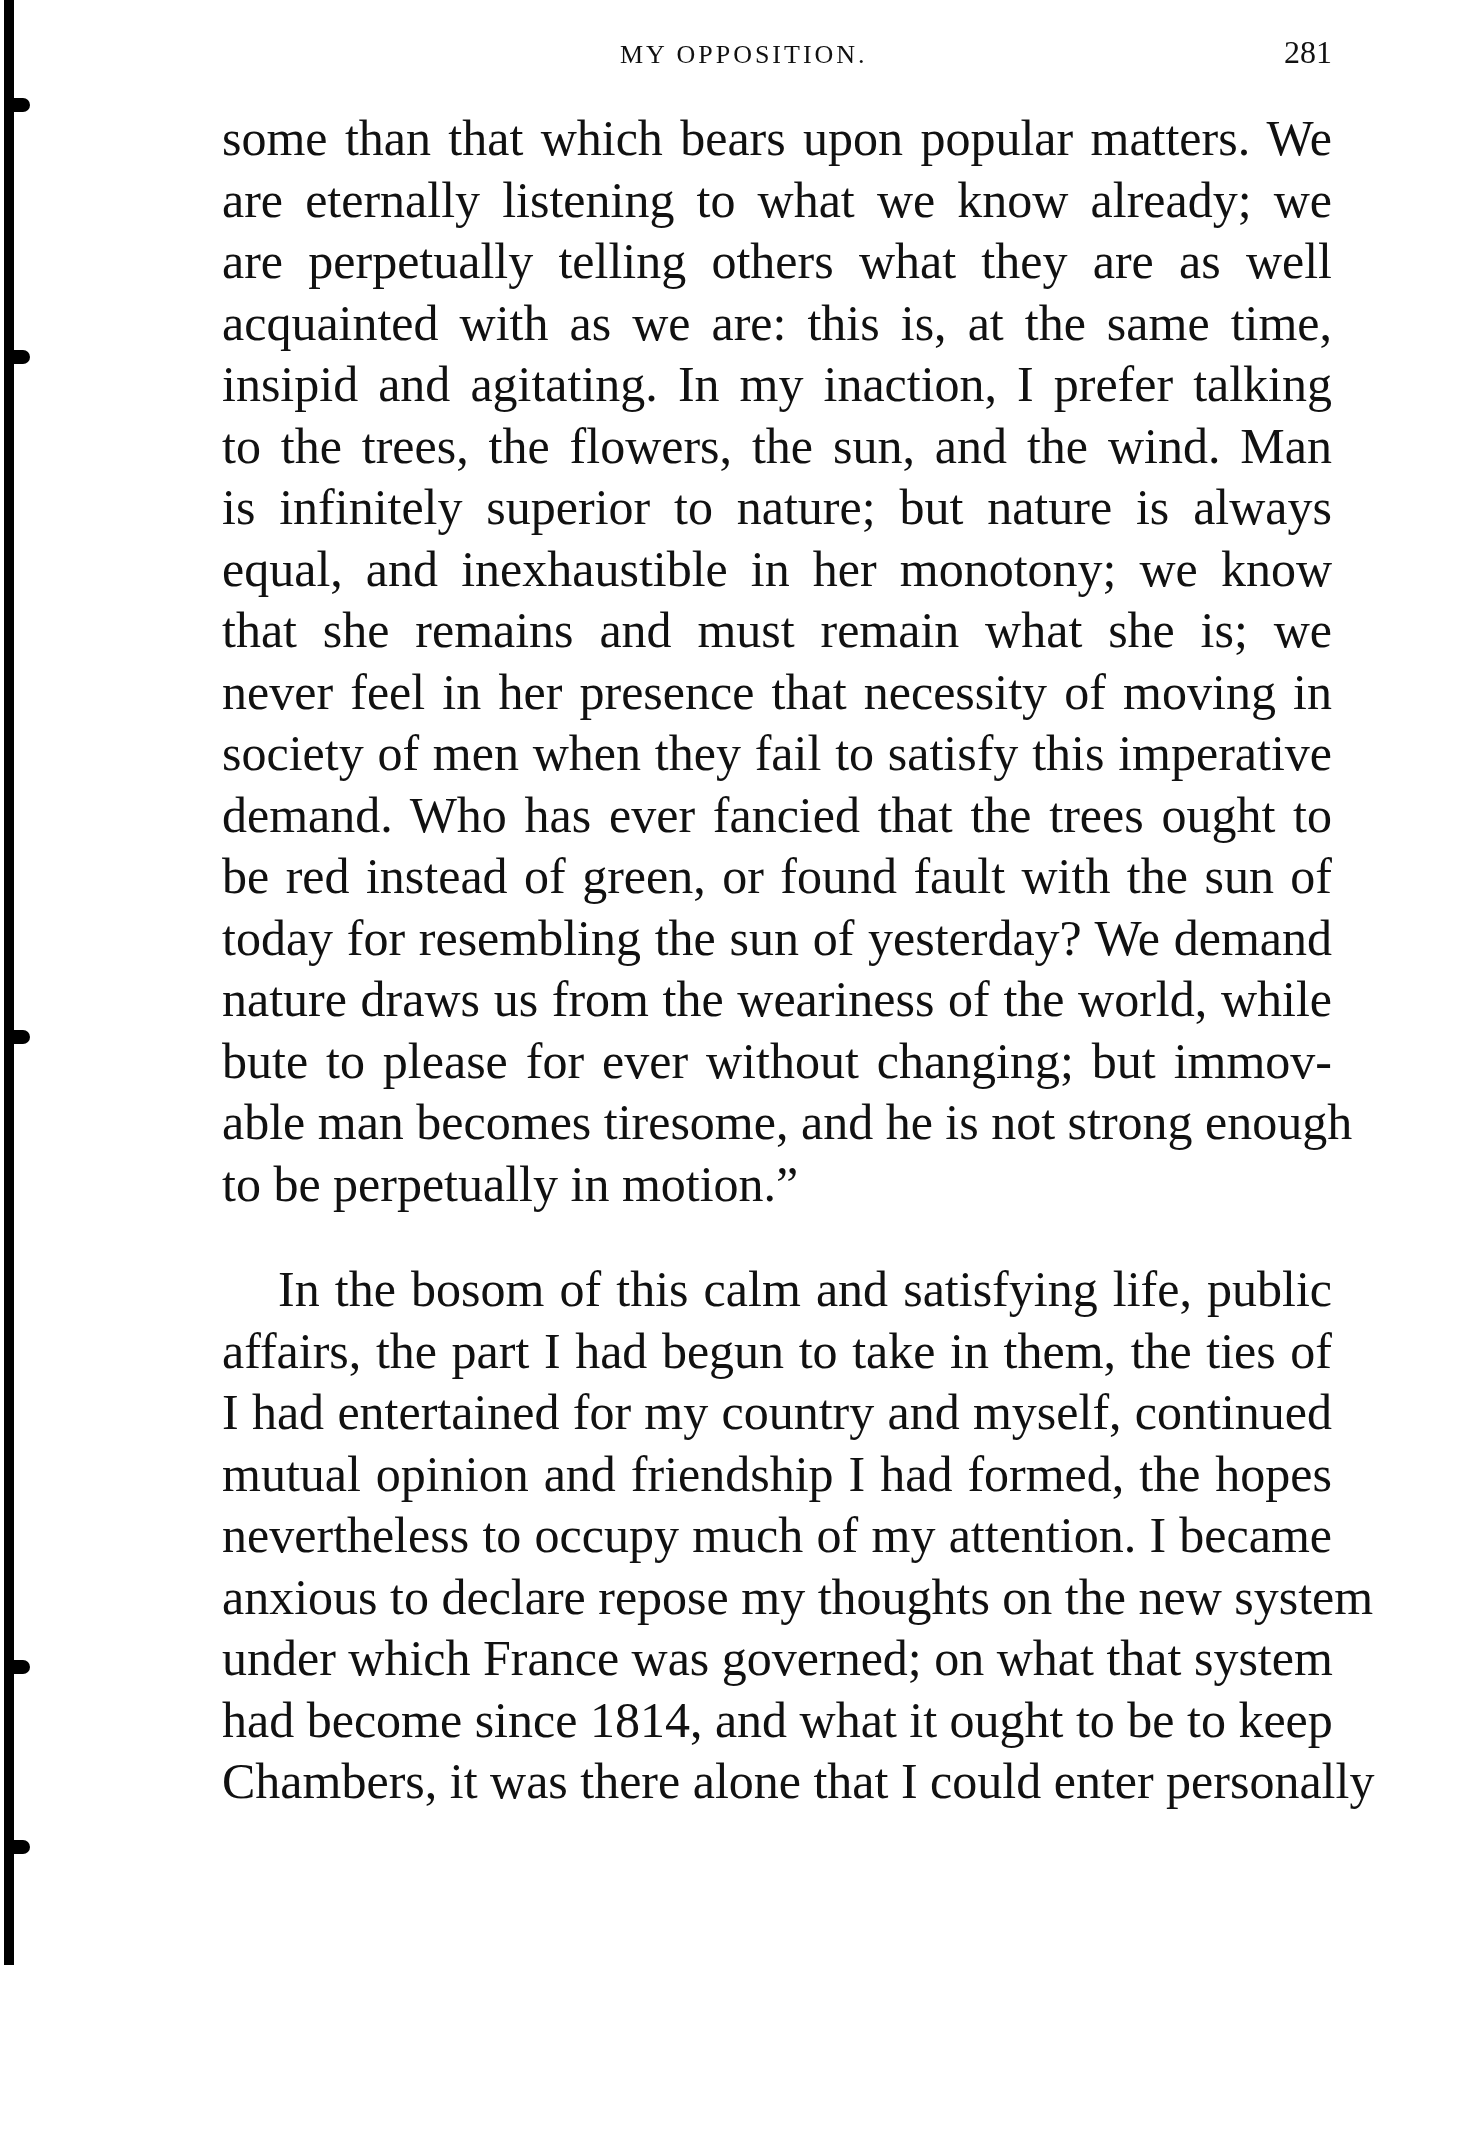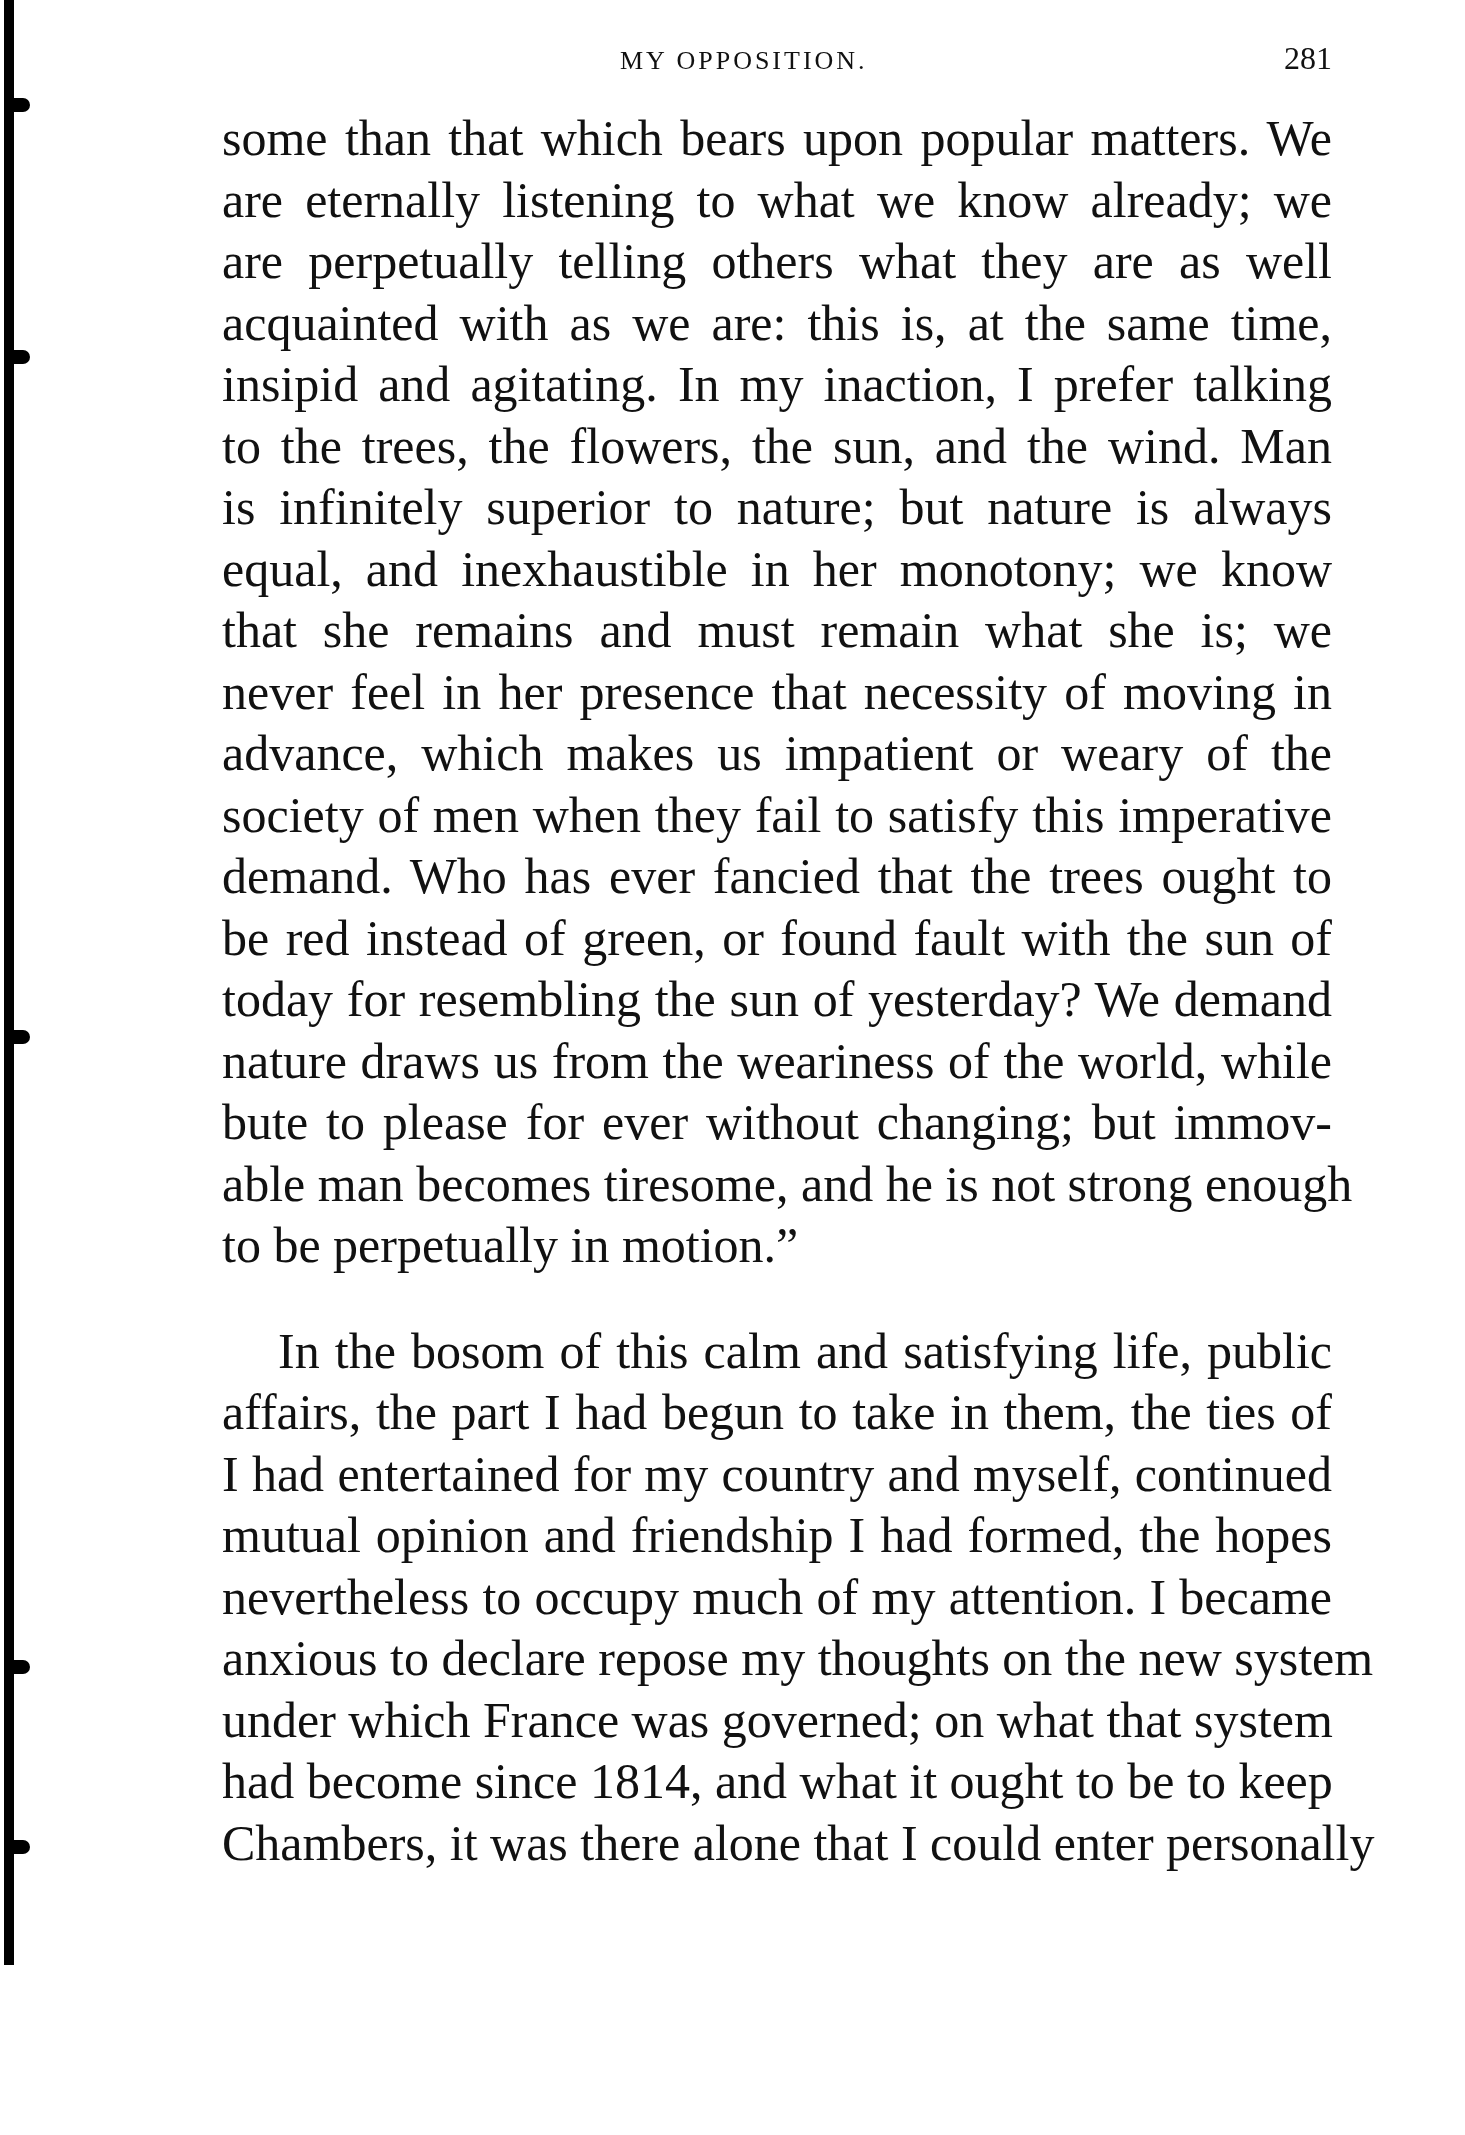--- a/index.html
+++ b/index.html
@@ -26,21 +26,21 @@
     .binding-notch {
       position: absolute;
       left: 4px;
       width: 26px;
       height: 14px;
       background: #000000;
       border-radius: 0 8px 8px 0;
     }
     .running-head {
       position: absolute;
-      top: 40px;
+      top: 34px;
       left: 222px;
       width: 1110px;
       height: 44px;
     }
     .running-title {
       position: absolute;
       left: 398px;
       top: 6px;
       font-size: 26px;
       letter-spacing: 3px;
@@ -96,21 +96,20 @@
     <div class="line">some than that which bears upon popular matters.  We</div>
     <div class="line">are eternally listening to what we know already;  we</div>
     <div class="line">are perpetually telling others what they are as well</div>
     <div class="line">acquainted with as we are: this is, at the same time,</div>
     <div class="line">insipid and agitating.  In my inaction, I prefer talking</div>
     <div class="line">to the trees, the flowers, the sun, and the wind.  Man</div>
     <div class="line">is infinitely superior to nature; but nature is always</div>
     <div class="line">equal, and inexhaustible in her monotony; we know</div>
     <div class="line">that she remains and must remain what she is; we</div>
     <div class="line">never feel in her presence that necessity of moving in</div>
-    <div class="line">advance, which makes us impatient or weary of the</div>
     <div class="line">society of men when they fail to satisfy this imperative</div>
     <div class="line">demand.  Who has ever fancied that the trees ought to</div>
     <div class="line">be red instead of green, or found fault with the sun of</div>
     <div class="line">today for resembling the sun of yesterday?  We demand</div>
     <div class="line">nature draws us from the weariness of the world, while</div>
     <div class="line">bute to please for ever without changing; but immov-</div>
     <div class="line">able man becomes tiresome, and he is not strong enough</div>
     <div class="line last">to be perpetually in motion.”</div>
   </div>
   <div class="paragraph">

